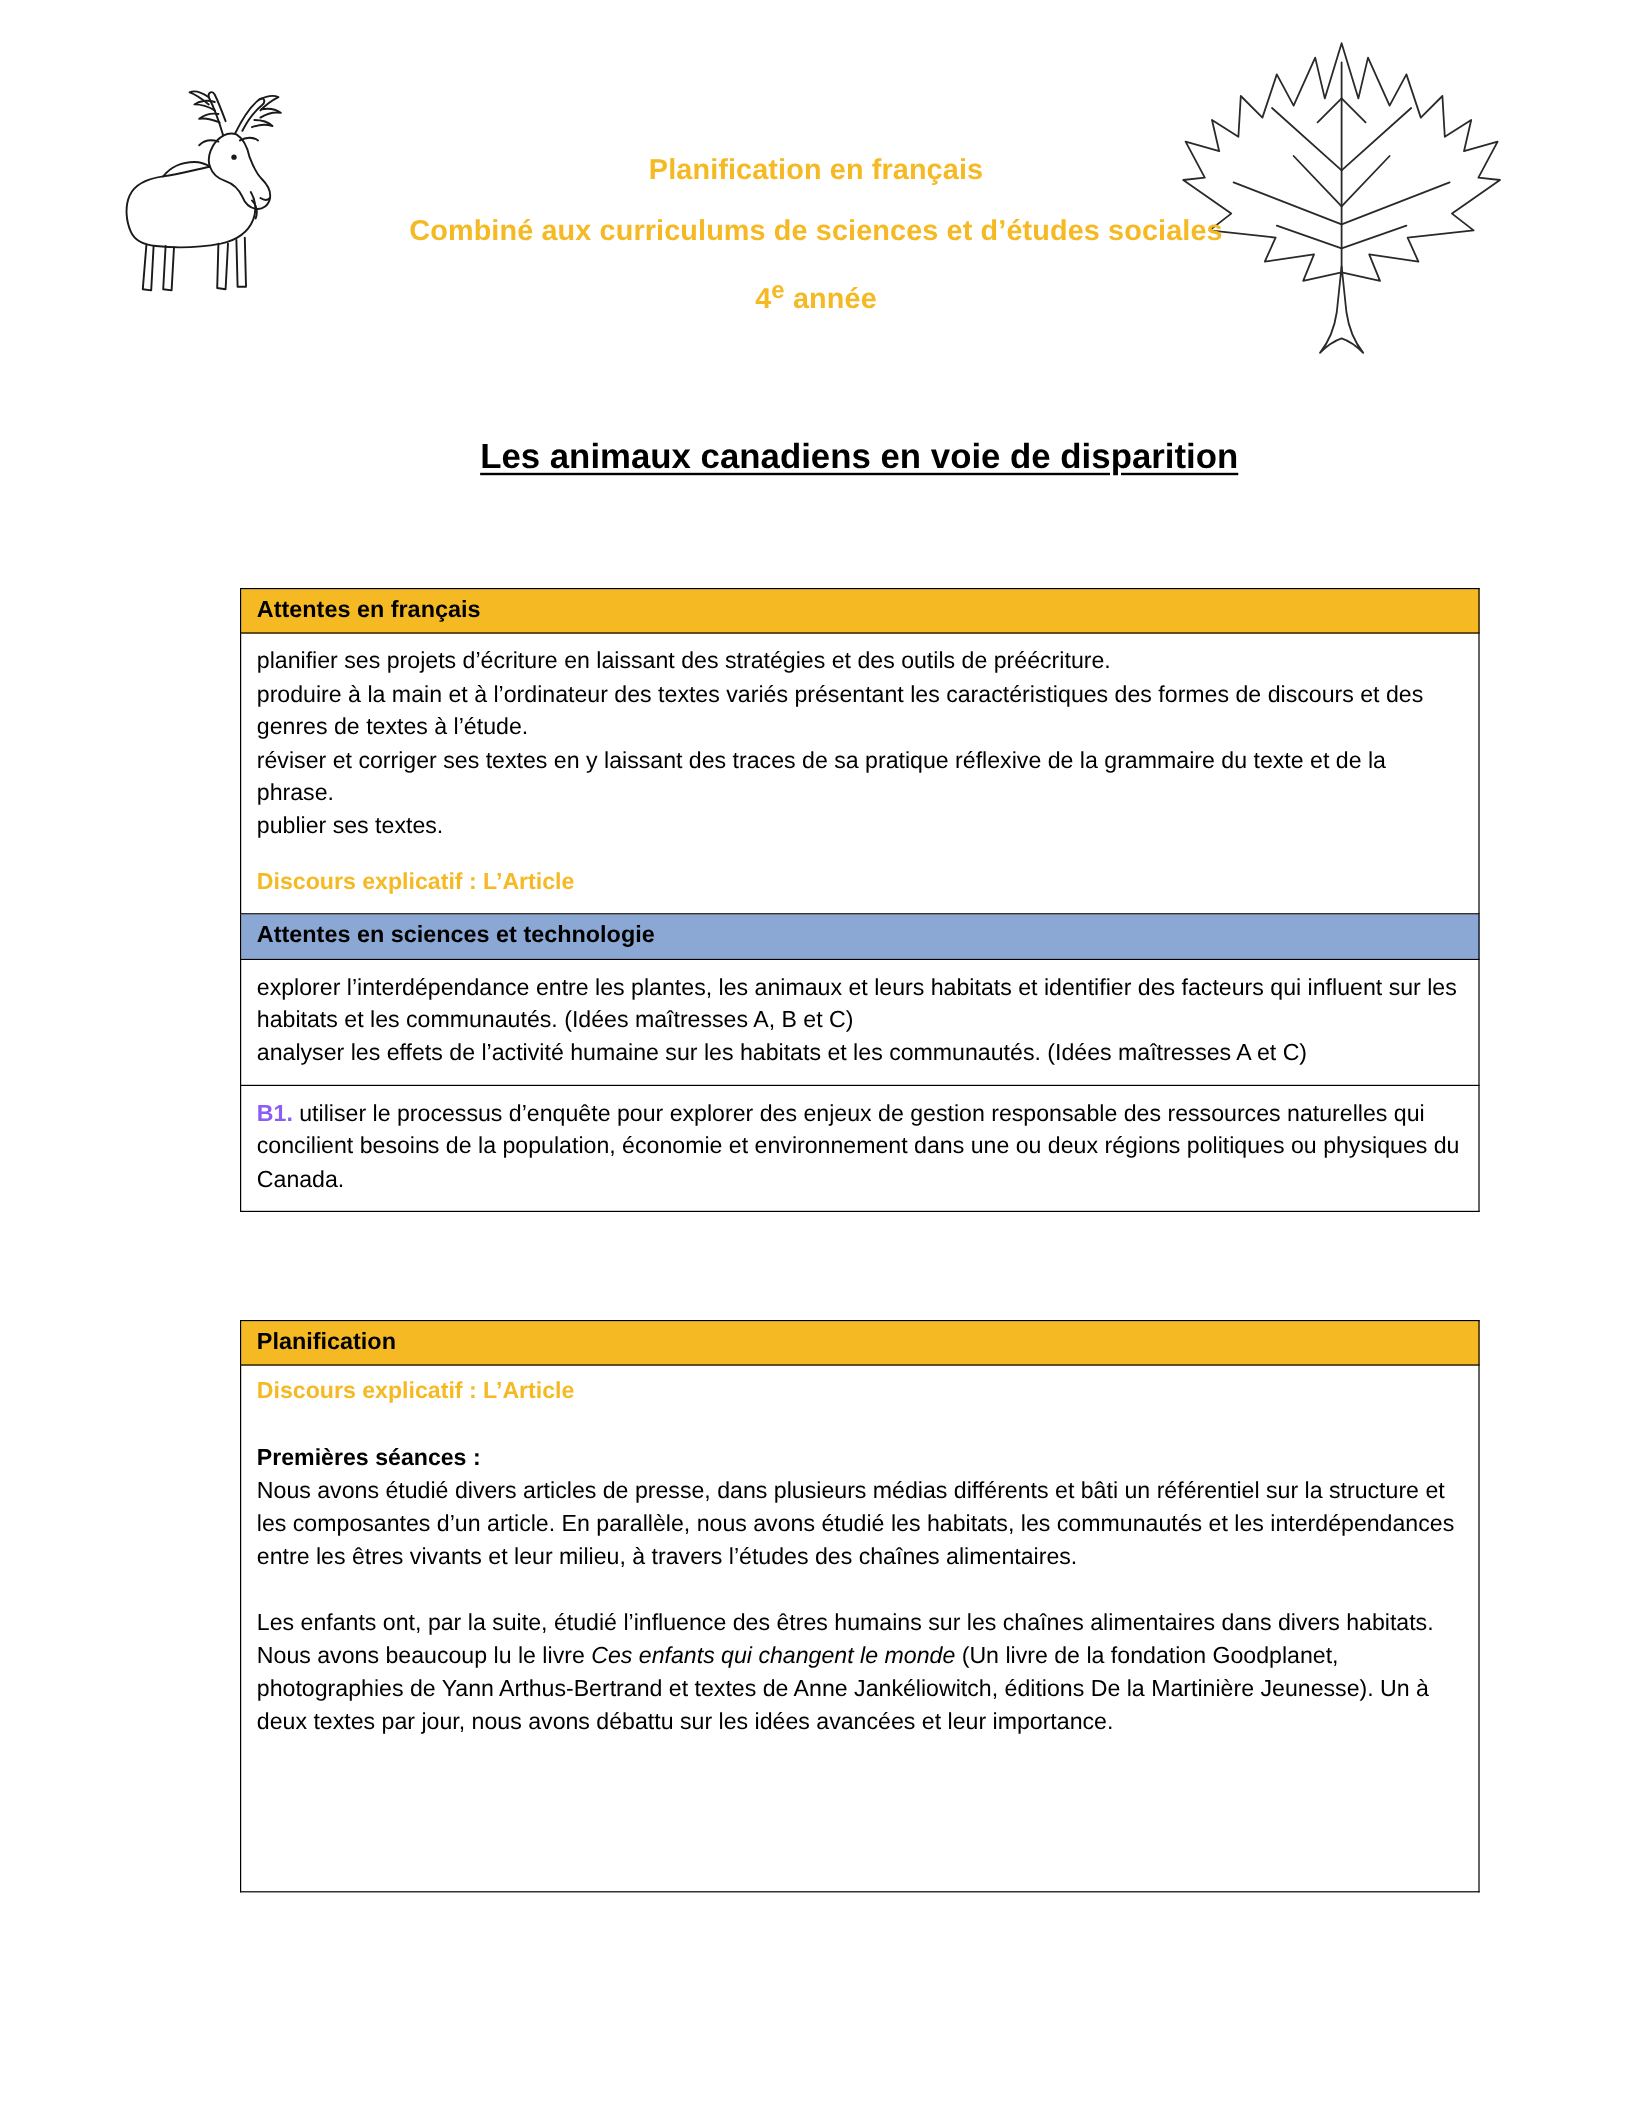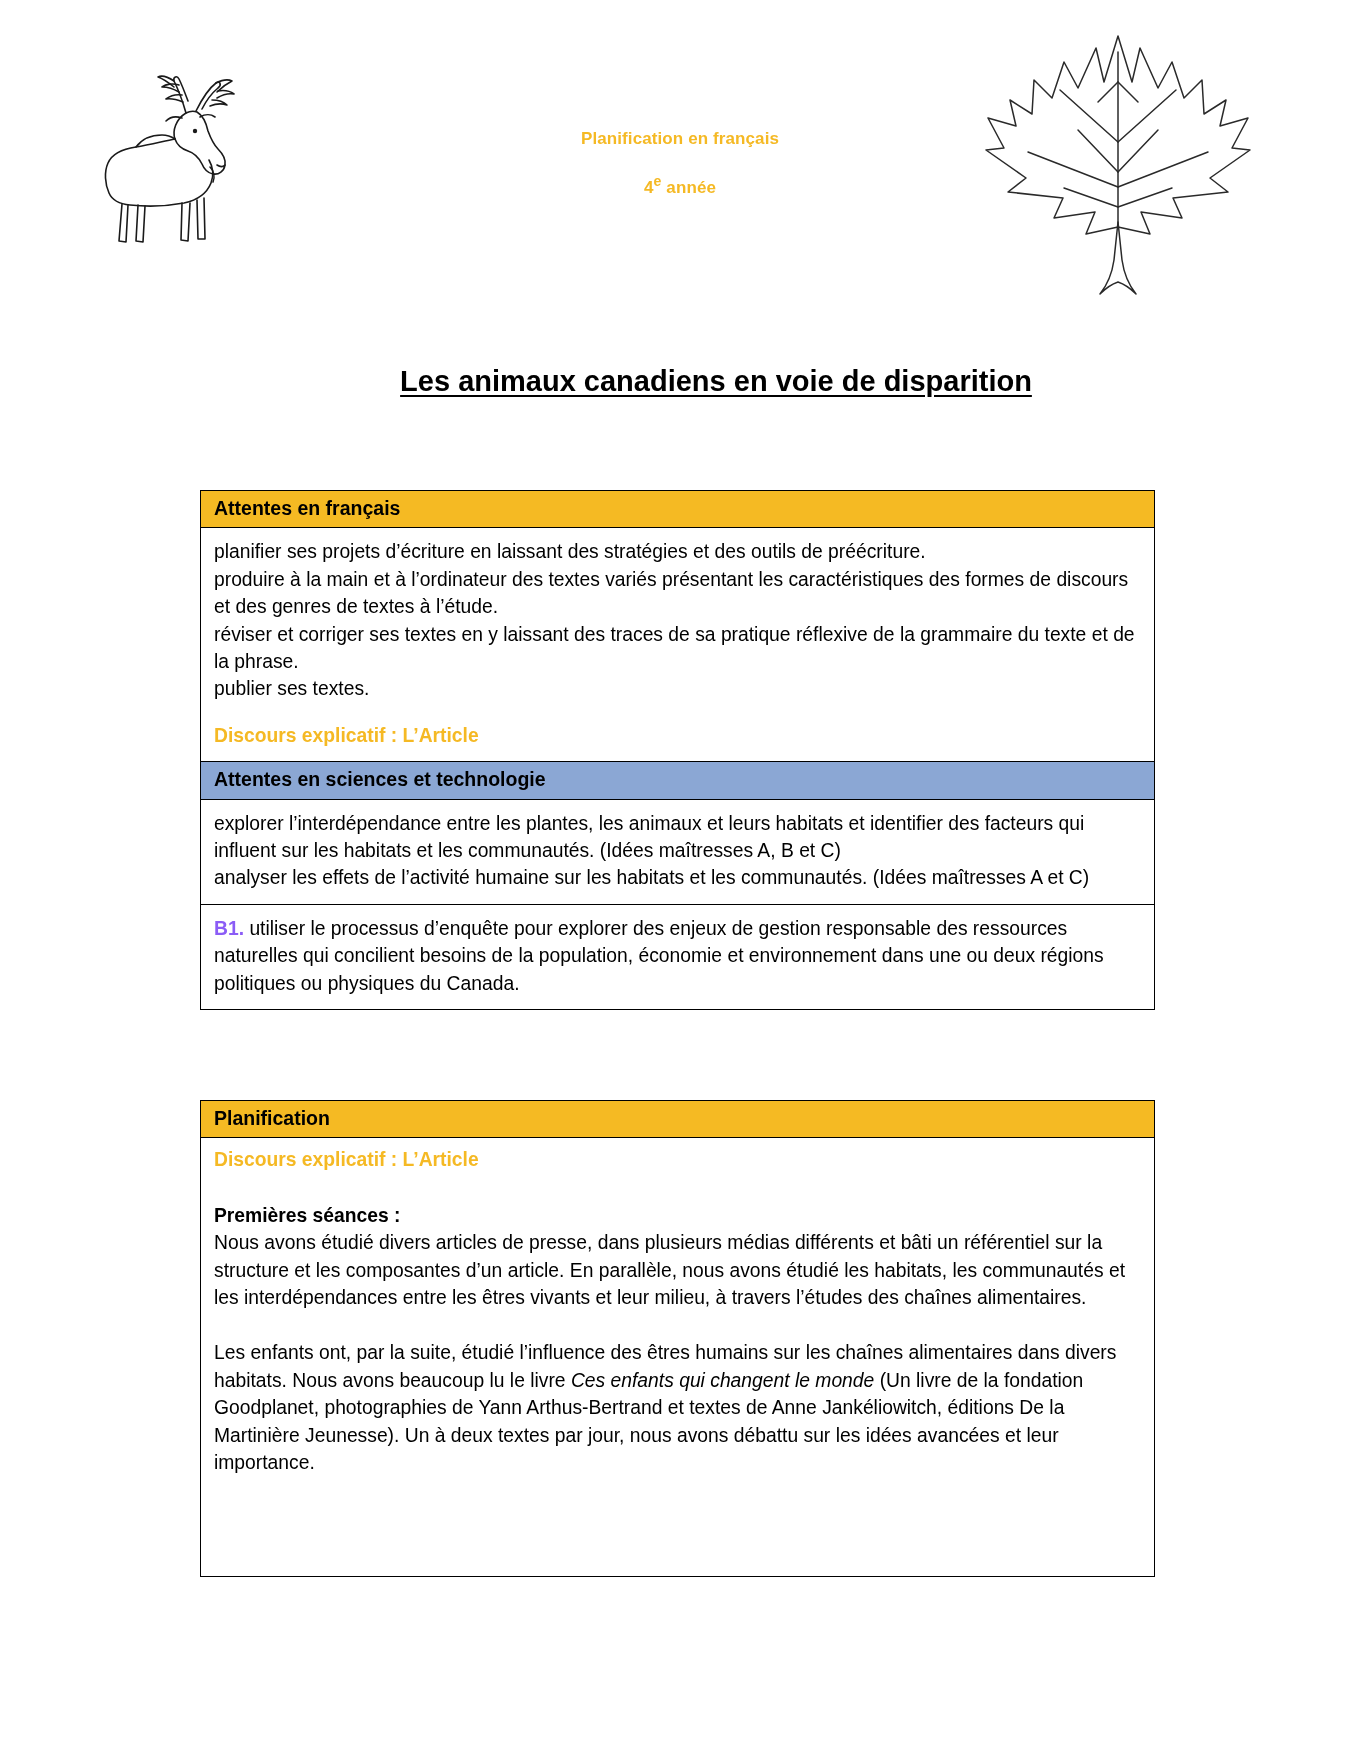--- a/index.html
+++ b/index.html
@@ -48,21 +48,21 @@
   .header-titles {
     position: absolute;
     left: 300px;
     top: 130px;
     width: 760px;
     text-align: center;
   }
   .header-titles div {
     color: #f5b924;
     font-weight: bold;
-    font-size: 17px;
+    font-size: 24px;
     line-height: 1.0;
     margin-bottom: 27px;
     letter-spacing: .1px;
   }
   .header-titles div:last-child { margin-bottom: 0; }
 
   .doc-title {
     position: absolute;
     top: 365px;
     left: 0;
@@ -72,21 +72,21 @@
     font-weight: bold;
     text-decoration: underline;
     text-underline-offset: 4px;
     margin-left: 37px;
   }
 
   
   .tbl {
     position: absolute;
     left: 200px;
-    width: 955px;
+    width: 1033px;
     border-collapse: collapse;
     table-layout: fixed;
   }
   .tbl-1 { top: 490px; }
   .tbl-2 { top: 1100px; }
 
   .tbl td {
     border: 1px solid #000;
     padding: 0;
     vertical-align: top;
@@ -191,20 +191,21 @@
         <path d="M150 150 L190 108"></path>
         <path d="M150 185 L96 166"></path>
         <path d="M150 185 L204 166"></path>
         <path d="M150 60 L130 80"></path>
         <path d="M150 60 L170 80"></path>
       </g>
     </svg>
 
     <div class="header-titles">
       <div>Planification en français</div>
+      <div>Combiné aux curriculums de sciences et d’études sociales</div>
       <div>4<sup>e</sup> année</div>
     </div>
   </div>
 
   <div class="doc-title">Les animaux canadiens en voie de disparition</div>
 
   <table class="tbl tbl-1">
     <tbody>
         <tr>
       <td class="hdr hdr-yellow">Attentes en français</td>

